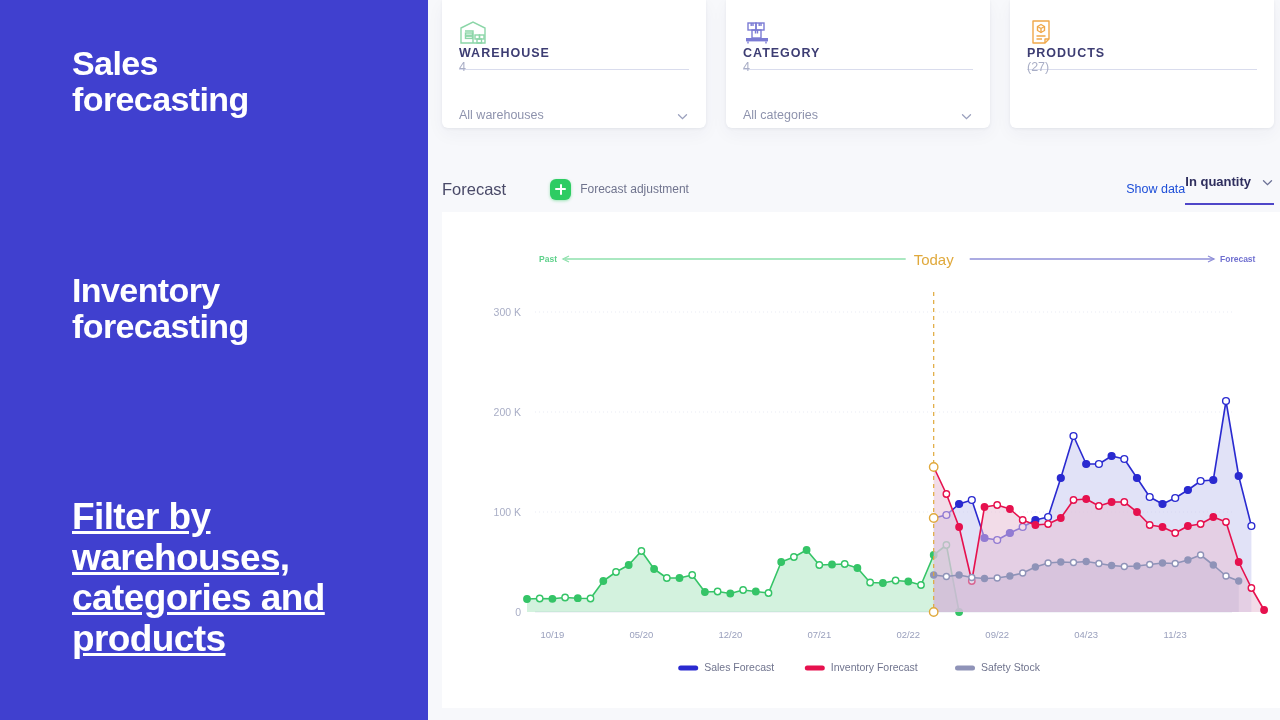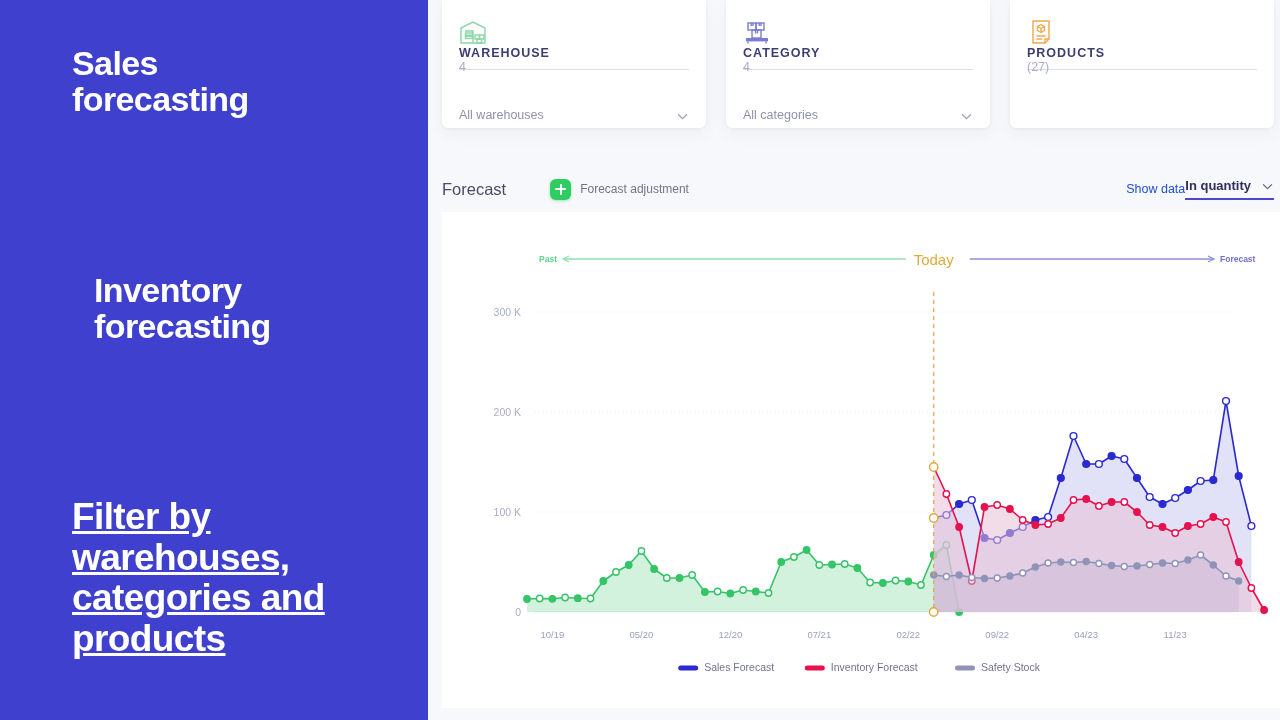--- a/index.html
+++ b/index.html
@@ -21,21 +21,21 @@
   .promo-block {
     position: absolute;
     left: 72px;
     font-weight: 700;
     font-size: 34px;
     line-height: 1.06;
     letter-spacing: -0.6px;
     white-space: pre-line;
   }
   .promo-1 { top: 45px; }
-  .promo-2 { top: 272px; margin-left: 22px; }
+  .promo-2 { top: 272px; }
   .promo-3 { top: 497px; font-size: 37px; line-height: 1.1; text-decoration: underline; }
 
   
   .app {
     position: absolute; left: 428px; top: 0;
     width: 852px; height: 720px;
     background: #f7f8fb;
   }
 
   
@@ -95,21 +95,21 @@
   .plus-btn::after  { top: 5px; left: 9.5px; height: 11px; width: 2px; }
   .fc-adjust-label { font-size: 12px; color: #70748e; }
 
   .fc-right {
     position: absolute; right: 6px; top: 176px;
     display: flex; align-items: center; height: 26px;
   }
   .show-data { font-size: 12.5px; color: #1d4ed8; margin-right: 0; }
   .qty-wrap {
     display: flex; align-items: center; cursor: pointer;
-    border-bottom: 2px solid #4f46c8; padding-bottom: 5px;
+    border-bottom: 2px solid #4f46c8; padding-bottom: 14px;
   }
   .qty-label { font-size: 13px; font-weight: 700; color: #2f2f5e; margin-right: 10px; }
 
   
   .chart-panel {
     position: absolute; left: 14px; top: 212px;
     width: 846px; height: 496px;
     background: #ffffff;
   }
   svg.chart { display: block; }

